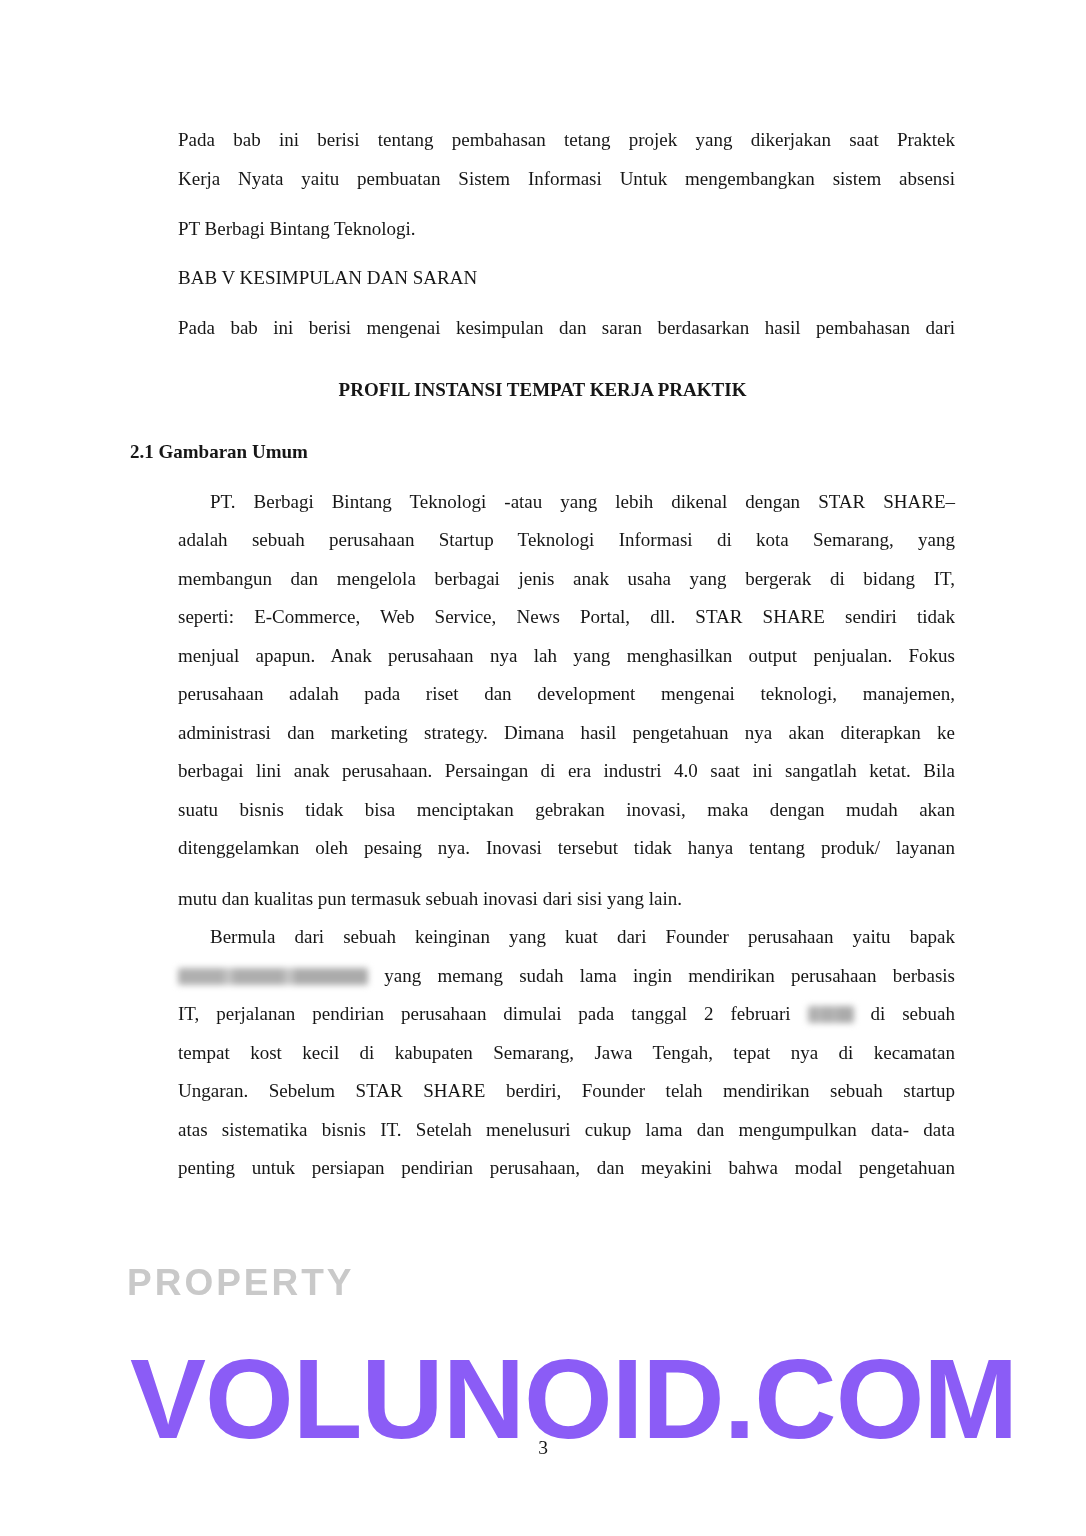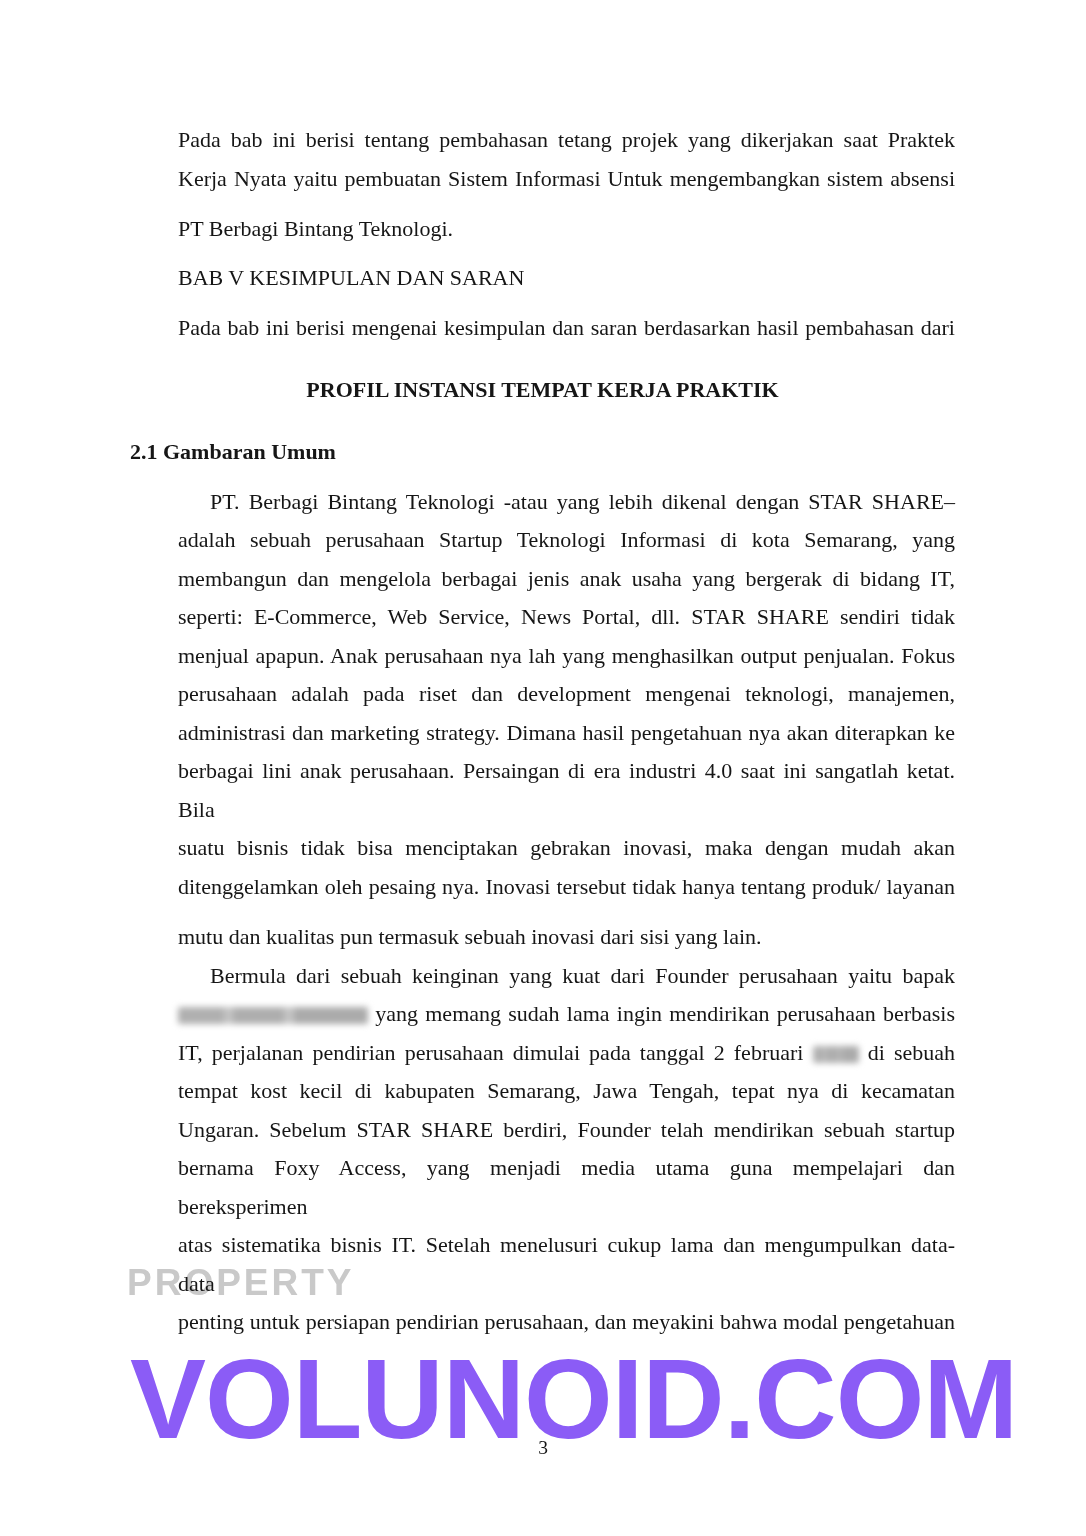--- a/index.html
+++ b/index.html
@@ -22,21 +22,21 @@
   }
   .wm-volunoid{
     position:absolute;left:130px;top:1342px;
     font-family:"Liberation Sans","DejaVu Sans",sans-serif;
     font-weight:700;font-size:114px;letter-spacing:-1px;
     color:#8b5cf6;line-height:1;white-space:nowrap;
   }
   
   .content{
     position:absolute;left:178px;top:121px;width:777px;z-index:1;
-    font-size:22px;line-height:38.5px;
+    font-size:19px;line-height:38.5px;
   }
   .block{margin:0;}
   .line{
     text-align:justify;text-align-last:justify;
     -moz-text-align-last:justify;
   }
   .line.end{text-align-last:left;margin-top:12px;-moz-text-align-last:left;}
   .line.indent{text-indent:32px;}
   .heading-left .line{text-align:right;text-align-last:left;}
   .heading-center{margin-left:-48px;width:825px;}
@@ -106,20 +106,19 @@
         <div class="line" data-name="text-line">suatu bisnis tidak bisa menciptakan gebrakan inovasi, maka dengan mudah akan</div>
         <div class="line" data-name="text-line">ditenggelamkan oleh pesaing nya. Inovasi tersebut tidak hanya tentang produk/ layanan</div>
         <div class="line end" data-name="text-line">mutu dan kualitas pun termasuk sebuah inovasi dari sisi yang lain.</div>
       </section>
       <section class="block paragraph" data-name="para-gambaran-umum-2">
         <div class="line indent" data-name="text-line">Bermula dari sebuah keinginan yang kuat dari Founder perusahaan yaitu bapak</div>
         <div class="line" data-name="text-line"><span class="redact" data-name="redacted-text" style="width: 190px;"></span> yang memang sudah lama ingin mendirikan perusahaan berbasis</div>
         <div class="line" data-name="text-line">IT, perjalanan pendirian perusahaan dimulai pada tanggal 2 februari <span class="redact" data-name="redacted-text" style="width: 46px;"></span> di sebuah</div>
         <div class="line" data-name="text-line">tempat kost kecil di kabupaten Semarang, Jawa Tengah, tepat nya di kecamatan</div>
         <div class="line" data-name="text-line">Ungaran. Sebelum STAR SHARE berdiri, Founder telah mendirikan sebuah startup</div>
-        <div class="line" data-name="text-line">bernama Foxy Access, yang menjadi media utama guna mempelajari dan bereksperimen</div>
         <div class="line" data-name="text-line">atas sistematika bisnis IT. Setelah menelusuri cukup lama dan mengumpulkan data- data</div>
         <div class="line" data-name="text-line">penting untuk persiapan pendirian perusahaan, dan meyakini bahwa modal pengetahuan</div>
       </section>
     </main>
 
   <div class="page-number" data-name="page-number">3</div>
 </div>
 
 </body></html>

